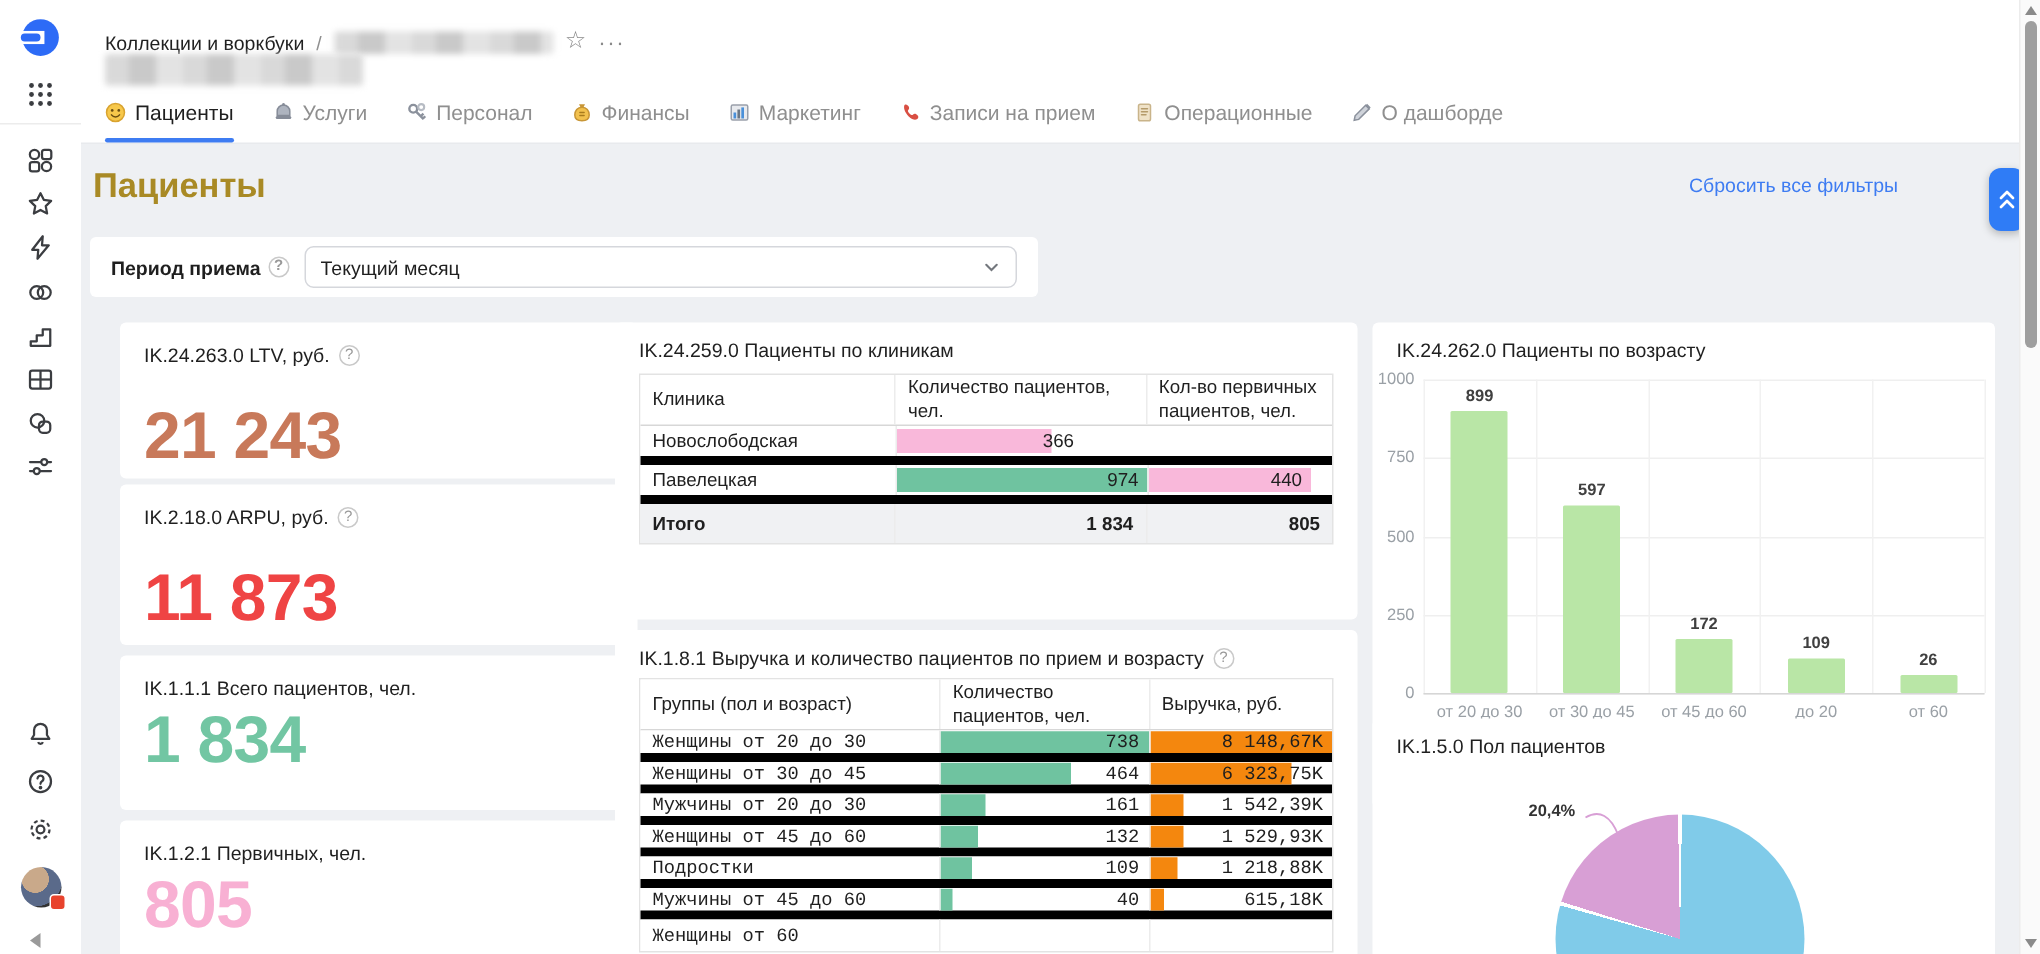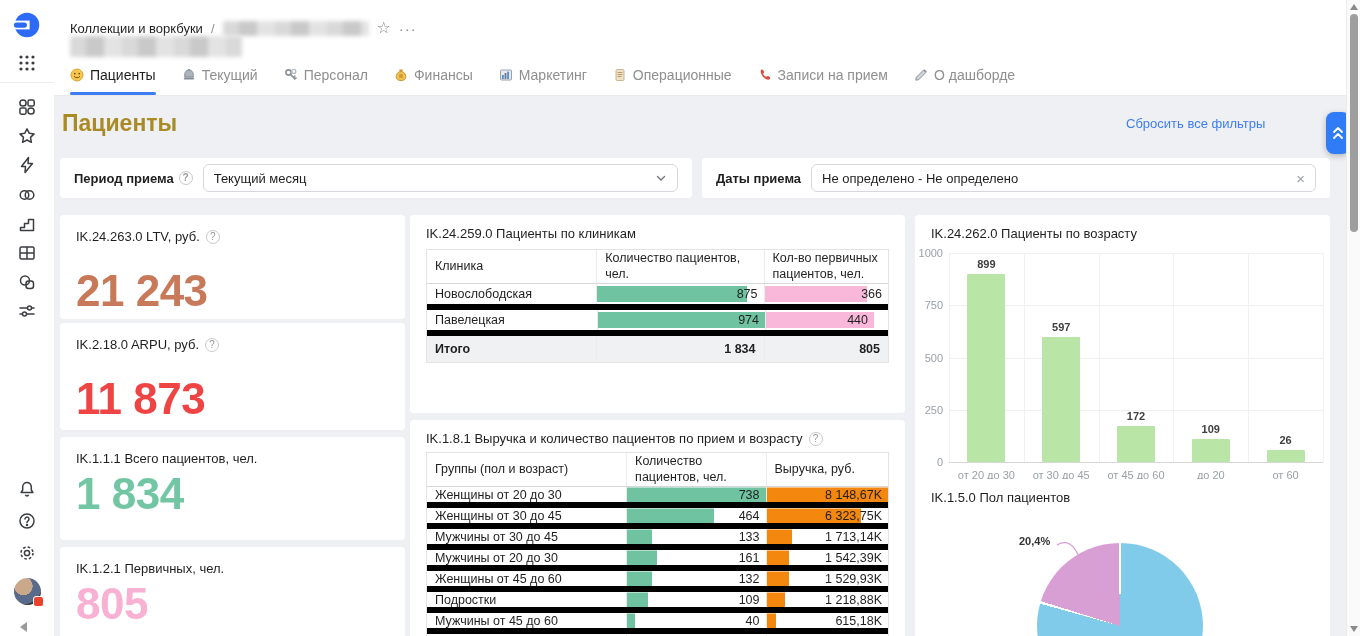--- a/index.html
+++ b/index.html
@@ -39,21 +39,21 @@
   .filter-label { font-size:13px; font-weight:bold; white-space:nowrap; display:flex; align-items:center; gap:5px; }
   .help { display:inline-block; width:14px; height:14px; border:1px solid #c9c9c9; border-radius:50%; color:#9a9a9a; font-size:10px; line-height:12px; text-align:center; cursor:pointer; flex:none; }
   .field { flex:1; height:28px; border:1px solid #d5d7dc; border-radius:6px; display:flex; align-items:center; padding:0 10px; font-size:13px; background:#fff; cursor:pointer; }
   .field .val { flex:1; white-space:nowrap; overflow:hidden; }
   .chev, .clear-x { color:#9aa0a6; flex:none; }
   .clear-x { font-size:15px; cursor:pointer; }
 
   
   .kpi-head { display:flex; align-items:center; gap:6px; font-size:13px; color:#1f1f1f; }
   .kpi-value { font-weight:bold; font-size:44px; letter-spacing:-0.5px; white-space:nowrap; }
-  .kpi { padding:14px 16px; }
+  .kpi { padding:14px 16px;margin-left:20px; }
   .kpi.kpi-sp .kpi-value { margin-top:22px; }
   .kpi:not(.kpi-sp) .kpi-value { margin-top:3px; }
 
   
   .wtitle { position:absolute; left:16px; top:11px; font-size:13px; color:#1f1f1f; display:flex; gap:6px; align-items:center; white-space:nowrap; }
 
   
   .ttable { position:absolute; left:16px; font-size:12.5px; border:1px solid #e3e3e3; }
   .trow { display:flex; border-bottom:6px solid #000000; background:#fff; }
   .trow:last-child { border-bottom:none; }
@@ -62,21 +62,21 @@
   .tcell + .tcell { border-left:1px solid #ececec; }
   .thead .tcell { white-space:normal; line-height:1.25; color:#1f1f1f; }
   .bar-cell .tbar { position:absolute; left:0; top:50%; transform:translateY(-50%); height:var(--barh,15px); }
   .bar-cell .tval { position:absolute; right:6px; color:#1f1f1f; }
   .trow.total { background:#f0f1f3; font-weight:bold; }
   #clinics-table { --barh:16px; }
   #clinics-table .thead { height:34px; }
   #clinics-table .trow:not(.thead) { height:26px; }
   #revenue-table { --barh:15px; }
   #revenue-table .thead { height:34px; }
-  #revenue-table .trow:not(.thead) { height:21px; }
+  #revenue-table .trow:not(.thead) { height:21px;font-family:Liberation Mono, monospace; }
 
   
   .gridline { position:absolute; height:1px; background:#efefef; }
   .vline { position:absolute; width:1px; background:#f1f1f1; }
   .baseline { position:absolute; height:1px; background:#d6d6d6; }
   .ytick { position:absolute; width:26px; text-align:right; font-size:11px; color:#9aa0a6; }
   .xtick { position:absolute; text-align:center; font-size:11px; color:#9aa0a6; white-space:nowrap; }
   .abar { position:absolute; border-radius:1px; }
   .abar-label { position:absolute; text-align:center; font-size:11px; color:#404040; font-weight:bold; }
 
@@ -222,21 +222,21 @@
         </svg>
       <span>Пациенты</span>
       <div class="tab-underline"></div>
     </div>
     <div class="tab">
       <svg width="14" height="14" viewBox="0 0 14 14">
           <path d="M7 2a4.2 4.2 0 0 1 4.2 4.2V9H2.8V6.2A4.2 4.2 0 0 1 7 2z" fill="#aeb4bf" stroke="#868c98"></path>
           <rect x="1.8" y="9.4" width="10.4" height="2" rx="1" fill="#868c98"></rect>
           <circle cx="7" cy="1.6" r="0.9" fill="#868c98"></circle>
         </svg>
-      <span>Текущий</span>
+      <span>Услуги</span>
     </div>
     <div class="tab">
       <svg width="14" height="14" viewBox="0 0 14 14">
           <circle cx="4.5" cy="4.5" r="2.6" fill="none" stroke="#8b919c" stroke-width="1.6"></circle>
           <path d="M6.4 6.4l5 5M9.5 9.5l1.8-1.8M11 11l1.5-1.5" stroke="#8b919c" stroke-width="1.6" fill="none"></path>
           <circle cx="9.8" cy="3.4" r="2" fill="none" stroke="#b7bcc4" stroke-width="1.4"></circle>
         </svg>
       <span>Персонал</span>
     </div>
     <div class="tab">
@@ -251,30 +251,30 @@
       <svg width="14" height="14" viewBox="0 0 14 14">
           <rect x="1.5" y="2" width="11" height="10" rx="1" fill="#e8eaee" stroke="#9aa0ab"></rect>
           <rect x="3" y="7" width="1.8" height="4" fill="#4a90d9"></rect>
           <rect x="5.6" y="5" width="1.8" height="6" fill="#6b7785"></rect>
           <rect x="8.2" y="3.6" width="1.8" height="7.4" fill="#4a90d9"></rect>
         </svg>
       <span>Маркетинг</span>
     </div>
     <div class="tab">
       <svg width="14" height="14" viewBox="0 0 14 14">
+          <path d="M3.2 1.8c1-.6 2 .2 2.6 1.2.5.9.3 1.7-.3 2.3-.4.4-.4 1 .8 2.3 1.2 1.3 1.9 1.3 2.3.9.6-.6 1.4-.8 2.2-.3 1 .6 1.9 1.6 1.2 2.6-.8 1.3-3.3 1.6-6.2-1.2C3 6.8 2 3 3.2 1.8z" fill="#d94f43"></path>
+        </svg>
+      <span>Записи на прием</span>
+    </div>
+    <div class="tab">
+      <svg width="14" height="14" viewBox="0 0 14 14">
           <rect x="3" y="1.5" width="8" height="11" rx="1.2" fill="#efe2c8" stroke="#c9b48a"></rect>
           <path d="M5 4.5h4M5 6.5h4M5 8.5h3" stroke="#b49a6a" stroke-linecap="round"></path>
         </svg>
       <span>Операционные</span>
-    </div>
-    <div class="tab">
-      <svg width="14" height="14" viewBox="0 0 14 14">
-          <path d="M3.2 1.8c1-.6 2 .2 2.6 1.2.5.9.3 1.7-.3 2.3-.4.4-.4 1 .8 2.3 1.2 1.3 1.9 1.3 2.3.9.6-.6 1.4-.8 2.2-.3 1 .6 1.9 1.6 1.2 2.6-.8 1.3-3.3 1.6-6.2-1.2C3 6.8 2 3 3.2 1.8z" fill="#d94f43"></path>
-        </svg>
-      <span>Записи на прием</span>
     </div>
     <div class="tab">
       <svg width="14" height="14" viewBox="0 0 14 14">
           <path d="M9.4 2.2l2.4 2.4-7 7-3 .6.6-3z" fill="#cfd3da" stroke="#8b919c"></path>
           <path d="M9.4 2.2l1-1 2.4 2.4-1 1z" fill="#8b919c"></path>
         </svg>
       <span>О дашборде</span>
     </div>
   </div>
 </div>
@@ -288,29 +288,20 @@
       <span>Период приема</span>
       <span class="help">?</span>
     </span>
     <div class="field">
       <span class="val">Текущий месяц</span>
       <svg class="chev" width="12" height="12" viewBox="0 0 12 12">
           <polyline points="2.5,4.5 6,8 9.5,4.5" fill="none" stroke="#73777d" stroke-width="1.4" stroke-linecap="round"></polyline>
         </svg>
     </div>
   </div>
-  <div class="card filter-card" style="left:648px;top:62px;width:628px">
-    <span class="filter-label">
-      <span>Даты приема</span>
-    </span>
-    <div class="field">
-      <span class="val">Не определено - Не определено</span>
-      <span class="clear-x">×</span>
-    </div>
-  </div>
 
   <div class="card kpi kpi-sp" style="left:6px;top:119px;width:345px;height:104px">
       <div class="kpi-head">
         <span>IK.24.263.0 LTV, руб.</span>
         <span class="help">?</span>
       </div>
       <div class="kpi-value" style="color:#c8795a">21 243</div>
     </div>
   <div class="card kpi kpi-sp" style="left:6px;top:227px;width:345px;height:107px">
       <div class="kpi-head">
@@ -337,24 +328,20 @@
         <span>IK.24.259.0 Пациенты по клиникам</span>
       </div>
     <div id="clinics-table" class="ttable" style="top:34px;width:463px">
         <div class="trow thead">
           <div class="tcell" style="width:170px">Клиника</div>
           <div class="tcell" style="width:168px">Количество пациентов, чел.</div>
           <div class="tcell" style="width:125px">Кол-во первичных пациентов, чел.</div>
         </div>
         <div class="trow">
           <div class="tcell" style="width:170px">Новослободская</div>
-          <div class="tcell bar-cell" style="width:168px">
-            <div class="tbar" style="width:89.8%;background:#6fc3a0"></div>
-            <span class="tval">875</span>
-          </div>
           <div class="tcell bar-cell" style="width:125px">
             <div class="tbar" style="width:83.2%;background:#f9b8da"></div>
             <span class="tval">366</span>
           </div>
         </div>
         <div class="trow">
           <div class="tcell" style="width:170px">Павелецкая</div>
           <div class="tcell bar-cell" style="width:168px">
             <div class="tbar" style="width:100.0%;background:#6fc3a0"></div>
             <span class="tval">974</span>
@@ -396,31 +383,20 @@
         </div>
         <div class="trow">
           <div class="tcell" style="width:200px">Женщины от 30 до 45</div>
           <div class="tcell bar-cell" style="width:140px">
             <div class="tbar" style="width:62.9%;background:#6fc3a0"></div>
             <span class="tval">464</span>
           </div>
           <div class="tcell bar-cell" style="width:123px">
             <div class="tbar" style="width:77.6%;background:#f4870e"></div>
             <span class="tval">6 323,75K</span>
-          </div>
-        </div>
-        <div class="trow">
-          <div class="tcell" style="width:200px">Мужчины от 30 до 45</div>
-          <div class="tcell bar-cell" style="width:140px">
-            <div class="tbar" style="width:18.0%;background:#6fc3a0"></div>
-            <span class="tval">133</span>
-          </div>
-          <div class="tcell bar-cell" style="width:123px">
-            <div class="tbar" style="width:21.0%;background:#f4870e"></div>
-            <span class="tval">1 713,14K</span>
           </div>
         </div>
         <div class="trow">
           <div class="tcell" style="width:200px">Мужчины от 20 до 30</div>
           <div class="tcell bar-cell" style="width:140px">
             <div class="tbar" style="width:21.8%;background:#6fc3a0"></div>
             <span class="tval">161</span>
           </div>
           <div class="tcell bar-cell" style="width:123px">
             <div class="tbar" style="width:18.9%;background:#f4870e"></div>

